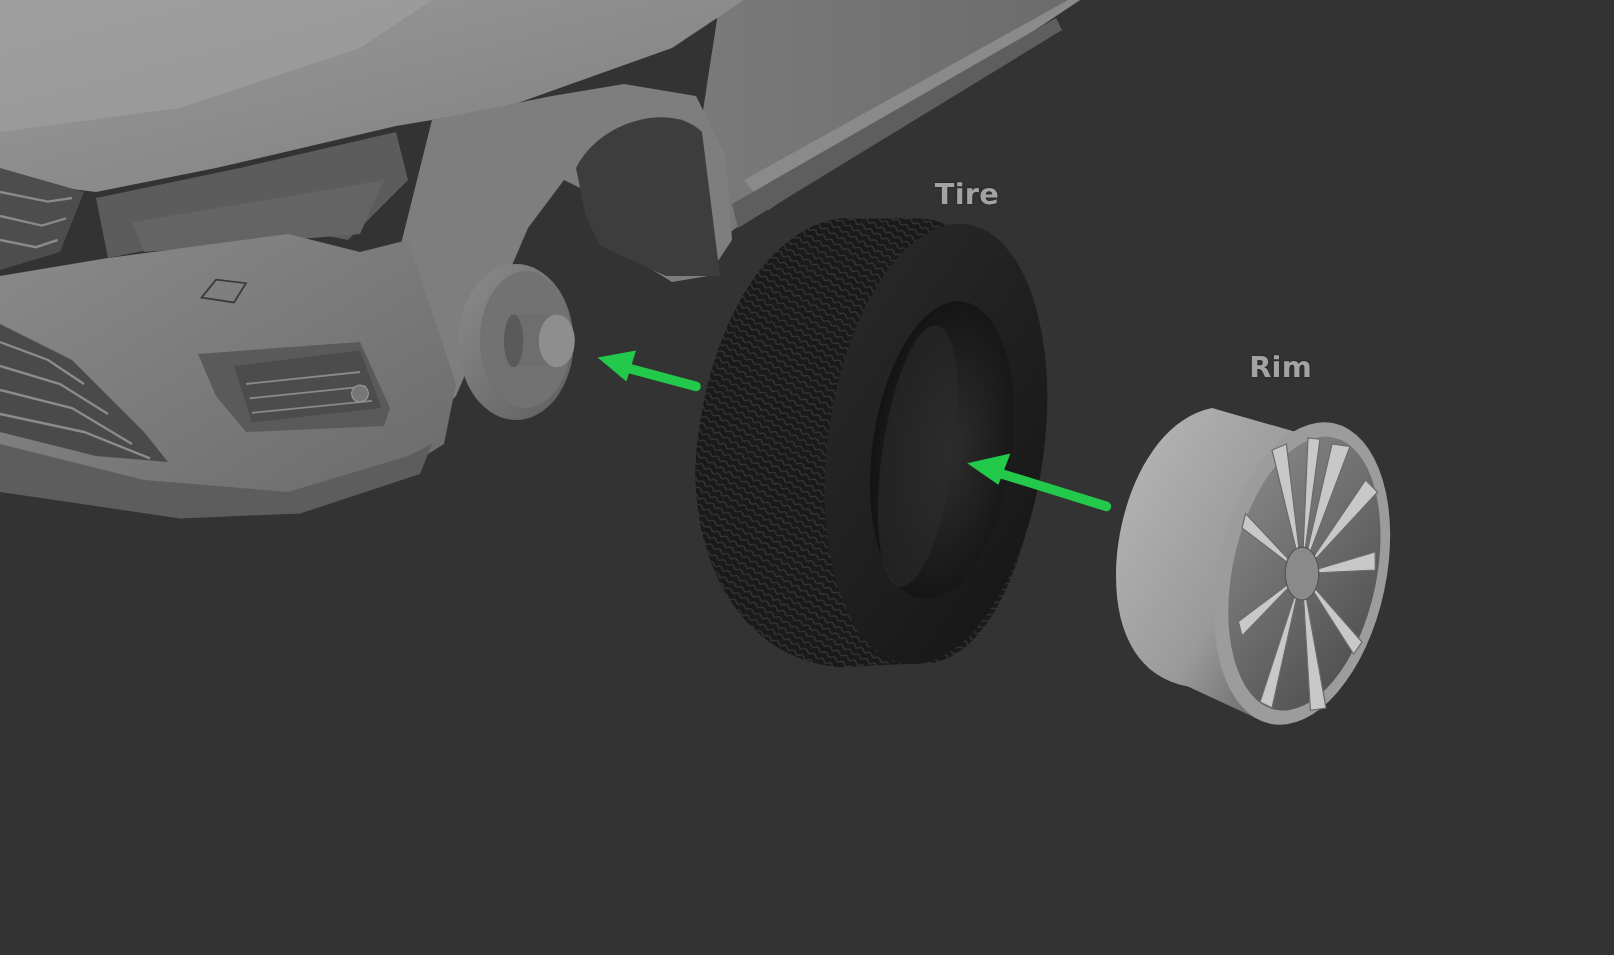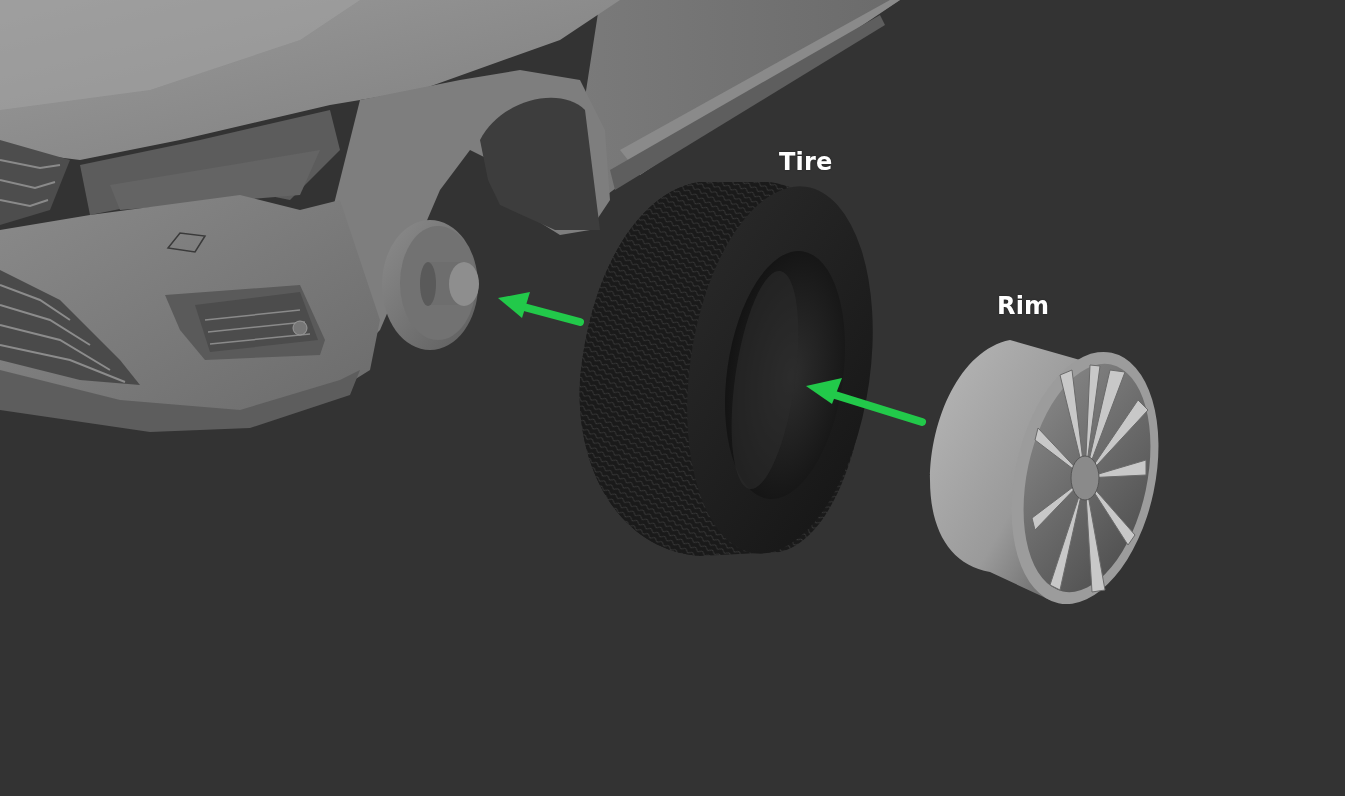--- a/index.html
+++ b/index.html
@@ -5,28 +5,28 @@
     html, body { margin: 0; padding: 0; }
     body {
       width: 1345px; height: 796px; overflow: hidden;
       background: #333333;
       font-family: "DejaVu Sans", "Liberation Sans", sans-serif;
       position: relative;
     }
     #scene { position: absolute; left: 0; top: 0; width: 1345px; height: 796px; }
     .label {
       position: absolute;
-      color: #ffffff;
+      color: #a3a3a3;
       font-weight: bold;
       font-size: 24px;
       letter-spacing: 0.2px;
       text-shadow: 0 0 2px rgba(0,0,0,0.4);
     }
     .label-tire { left: 779px; top: 148px; }
-    .label-rim  { left: 997px; top: 292px; }
+    .label-rim  { left: 1041px; top: 292px; }
   </style>
 </head>
 <body>
 
 <svg id="scene" viewBox="0 0 1345 796" xmlns="http://www.w3.org/2000/svg">
   <defs>
     <linearGradient id="bodyGrad" x1="0" y1="0" x2="1" y2="1">
       <stop offset="0" stop-color="#8a8a8a"></stop>
       <stop offset="1" stop-color="#6a6a6a"></stop>
     </linearGradient>

